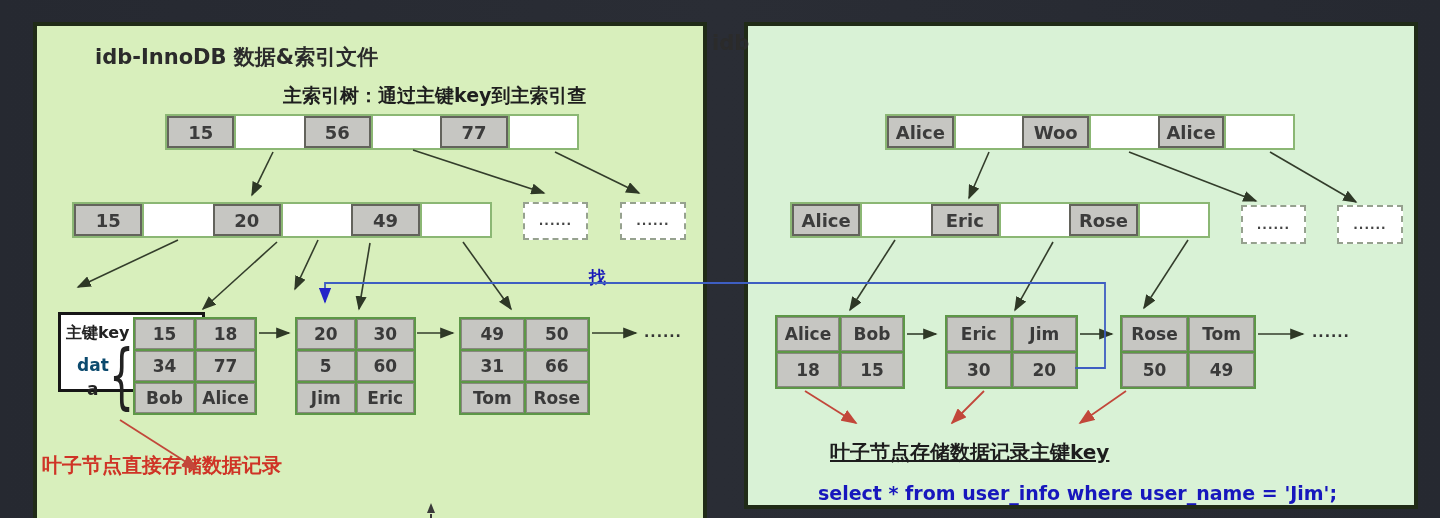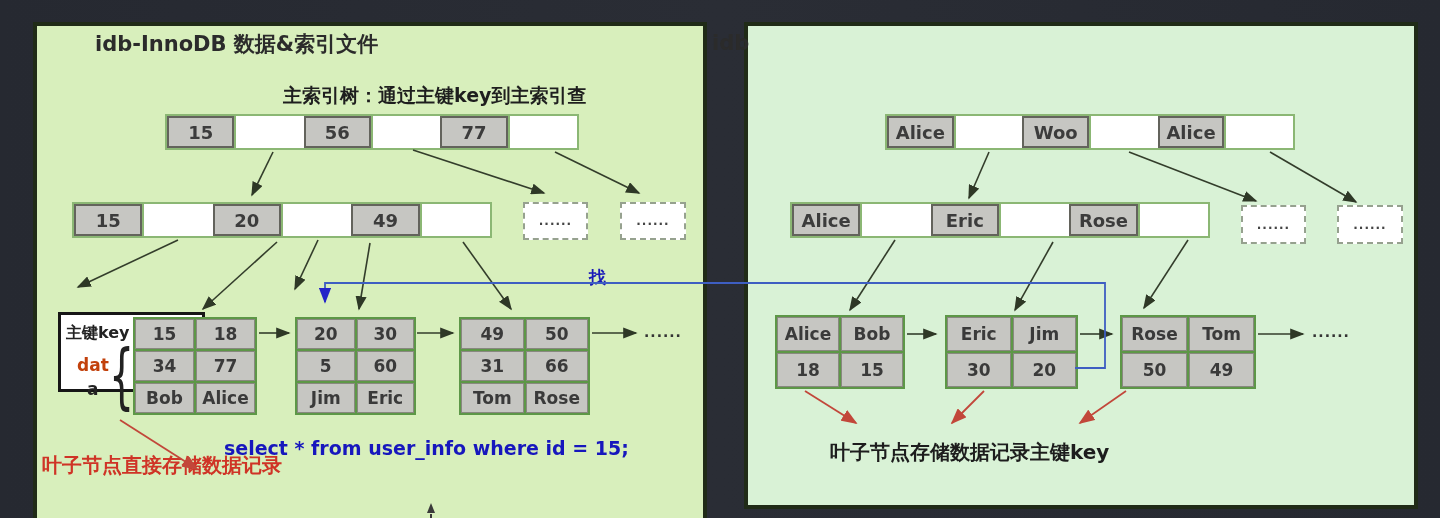--- a/index.html
+++ b/index.html
@@ -20,39 +20,39 @@
         background:#5d9747;box-sizing:border-box;z-index:3;}
   .lcell{background:#c6c6c2;box-shadow:inset 0 0 0 1px #88887f;display:flex;align-items:center;
          justify-content:center;font-weight:bold;font-size:17px;color:#3a3a3a;}
   .dashed{position:absolute;background:#fff;border:2px dashed #96a18f;box-sizing:border-box;
           display:flex;align-items:center;justify-content:center;font-weight:bold;font-size:12px;
           color:#444;letter-spacing:1px;z-index:2;}
   .dots{font-size:14px;color:#333;letter-spacing:1px;}
   .labelbox{position:absolute;left:58px;top:312px;width:147px;height:80px;background:#fff;
             border:3px solid #161616;box-sizing:border-box;z-index:2;}
   .labelbox .key-label{position:absolute;left:5px;top:8px;font-size:16px;font-weight:bold;color:#222;}
-  .labelbox .dat{position:absolute;left:16px;top:40px;font-size:17px;font-weight:bold;color:#c2410c;}
+  .labelbox .dat{position:absolute;left:16px;top:40px;font-size:17px;font-weight:bold;color:#0c4a6e;}
   .labelbox .a{position:absolute;left:26px;top:64px;font-size:17px;font-weight:bold;color:#222;}
   .labelbox .brace{position:absolute;left:48px;top:24px;font-size:72px;font-weight:normal;color:#222;
                    transform:scale(0.55,1);transform-origin:left top;line-height:1;}
   .sql{font-size:19px;color:#1717bd;}
   .note-red{font-size:20px;color:#cf3426;}
   .note-black{font-size:20px;color:#1d1d1d;}
   .note-blue{font-size:17px;color:#1a1ab8;}
   svg.overlay{position:absolute;left:0;top:0;z-index:5;pointer-events:none;}
 </style>
 </head>
 <body>
 
 <div class="stage">
 
   <div class="panel panel-left"></div>
   <div class="panel panel-right"></div>
 
-  <div class="t title" style="left:95px;top:30px;">idb-InnoDB 数据&amp;索引文件</div>
+  <div class="t title" style="left:95px;top:43px;">idb-InnoDB 数据&amp;索引文件</div>
   <div class="t subtitle" style="left:283px;top:83px;">主索引树：通过主键key到主索引查</div>
 
   <div class="nrow" style="left:165px;top:114px;width:414px;">
     <div class="cell key">15</div>
     <div class="cell ptr"></div>
     <div class="cell key">56</div>
     <div class="cell ptr"></div>
     <div class="cell key">77</div>
     <div class="cell ptr"></div>
   </div>
@@ -95,21 +95,20 @@
   <div class="leaf" style="left:459px;top:317px;width:131px;height:98px;grid-template-rows:1fr 1fr 1fr;">
     <div class="lcell">49</div>
     <div class="lcell">50</div>
     <div class="lcell">31</div>
     <div class="lcell">66</div>
     <div class="lcell">Tom</div>
     <div class="lcell">Rose</div>
   </div>
   <div class="t dots" style="left:644px;top:324px;">......</div>
 
-  <div class="t sql" style="left:224px;top:437px;">select  * from user_info  where id = 15;</div>
   <div class="t note-red" style="left:42px;top:452px;">叶子节点直接存储数据记录</div>
 
   <div class="t note-blue" style="left:589px;top:266px;">找</div>
 
   <div class="t title" style="left:712px;top:31px;">idb</div>
 
   <div class="nrow" style="left:885px;top:114px;width:410px;">
     <div class="cell key">Alice</div>
     <div class="cell ptr"></div>
     <div class="cell key">Woo</div>
@@ -143,21 +142,22 @@
     <div class="lcell">20</div>
   </div>
   <div class="leaf" style="left:1120px;top:315px;width:136px;height:74px;grid-template-rows:1fr 1fr;">
     <div class="lcell">Rose</div>
     <div class="lcell">Tom</div>
     <div class="lcell">50</div>
     <div class="lcell">49</div>
   </div>
   <div class="t dots" style="left:1312px;top:324px;">......</div>
 
-  <div class="t note-black" style="left:830px;top:439px;">叶子节点存储数据记录主键key</div>
+  <div class="t note-black" style="left:830px;top:439px;text-decoration:underline;">叶子节点存储数据记录主键key</div>
+  <div class="t sql" style="left:818px;top:482px;">select  * from user_info  where user_name = 'Jim';</div>
 
   <svg class="overlay" width="1440" height="518" viewBox="0 0 1440 518">
     <defs>
       <marker id="mB" markerWidth="9" markerHeight="7" refX="8" refY="3.5" orient="auto">
         <path d="M0,0 L9,3.5 L0,7 Z" fill="#2e3826"></path>
       </marker>
       <marker id="mBlue" markerWidth="9" markerHeight="7" refX="8" refY="3.5" orient="auto">
         <path d="M0,0 L9,3.5 L0,7 Z" fill="#2424c8"></path>
       </marker>
       <marker id="mR" markerWidth="9" markerHeight="7" refX="8" refY="3.5" orient="auto">

